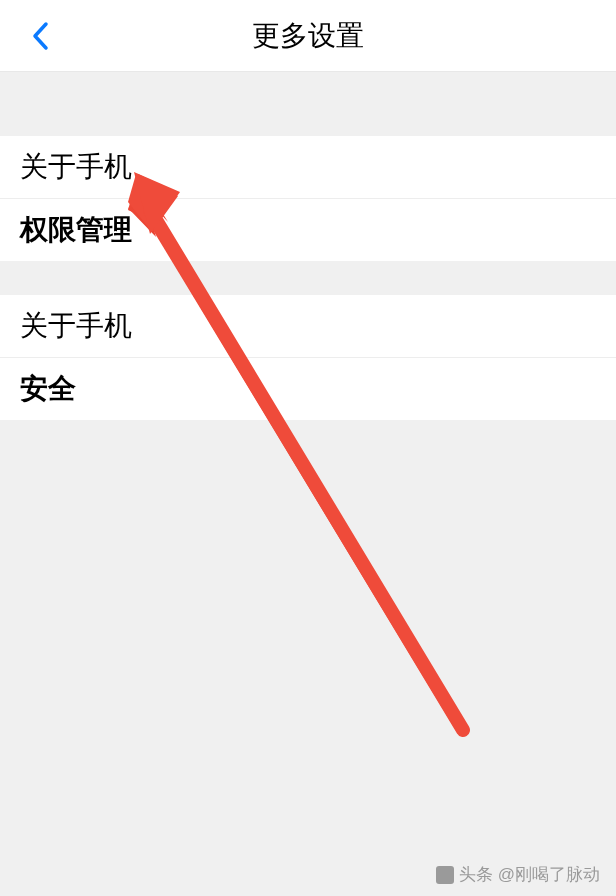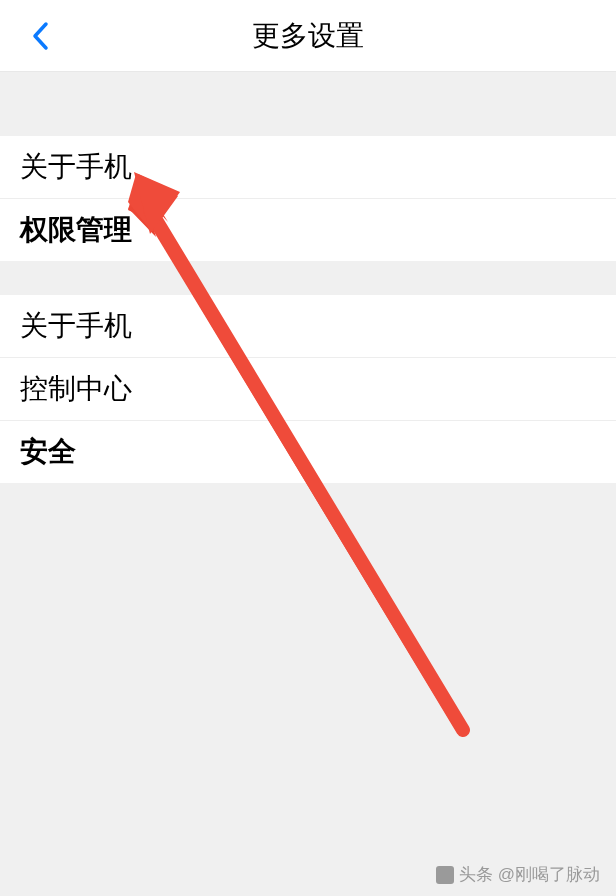--- a/index.html
+++ b/index.html
@@ -111,23 +111,20 @@
   </div>
 </div>
 
 <div class="section-gap-small"></div>
 
 <div class="settings-group">
   <div class="settings-item">
     <span>关于手机</span>
   </div>
   <div class="settings-item">
-    <span>控制中心</span>
-  </div>
-  <div class="settings-item">
     <span>安全</span>
   </div>
 </div>
 
 <div class="section-gap-small"></div>
 
 <svg class="arrow-overlay" width="350" height="570" viewBox="0 0 350 570">
   <defs>
     <linearGradient id="arrowGrad" x1="0%" y1="0%" x2="100%" y2="100%">
       <stop offset="0%" stop-color="#ef4b3a"></stop>

